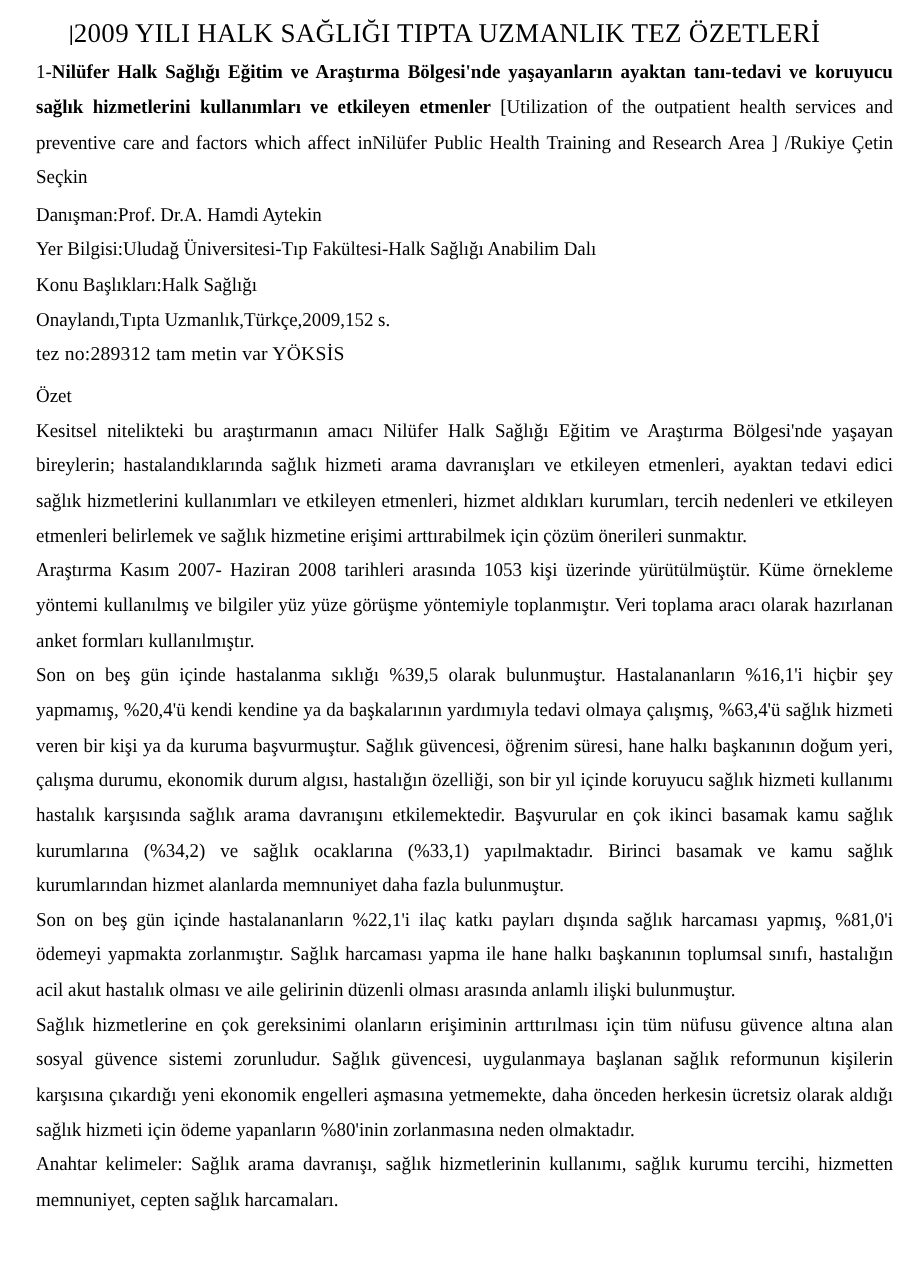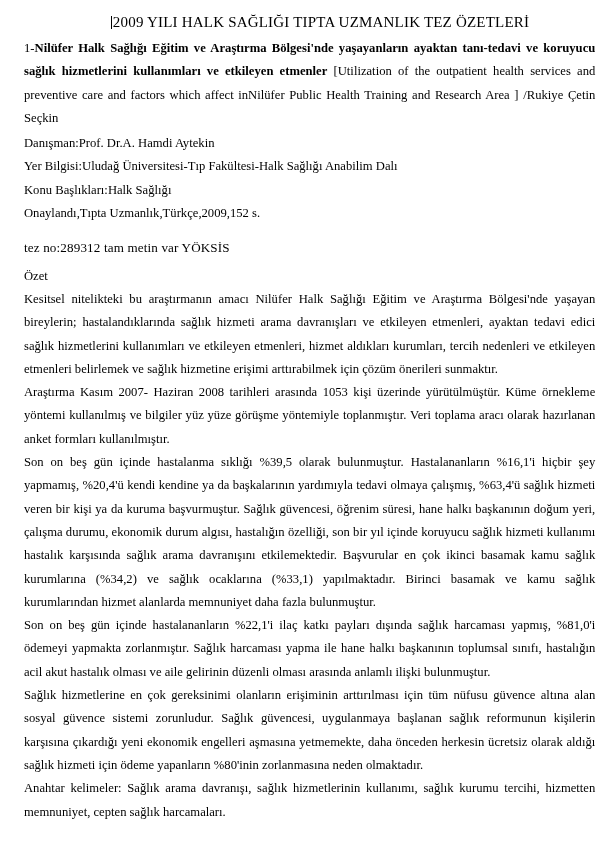--- a/index.html
+++ b/index.html
@@ -21,25 +21,25 @@
     position: absolute;
     left: 0; top: 0;
     width: 614px;
     height: 849px;
     background: #fff;
   }
 
   
   .doc-title {
     position: absolute;
-    left: 35px;
+    left: 12px;
     top: 12px;
     width: 570px;
     text-align: center;
-    font-size: 15px;
+    font-size: 18px;
     line-height: 20px;
     letter-spacing: 0.2px;
     white-space: nowrap;
   }
   .doc-title .caret {
     display: inline-block;
     width: 0;
     border-left: 1px solid #000;
     height: 13px;
     vertical-align: -2px;
@@ -71,21 +71,20 @@
     line-height: 23.3px;
     transform: scaleX(0.965);
     transform-origin: left top;
     width: 592px;
     white-space: nowrap;
   }
   .meta.wide {
     transform: scaleX(1);
     width: 572px;
     letter-spacing: 0.15px;
-    margin-top: 12px;
   }
 
   .para {
     font-size: 13.1px;
     line-height: 23.3px;
     text-align: justify;
     text-justify: inter-word;
     transform: scaleX(0.965);
     transform-origin: left top;
     width: 592px;

